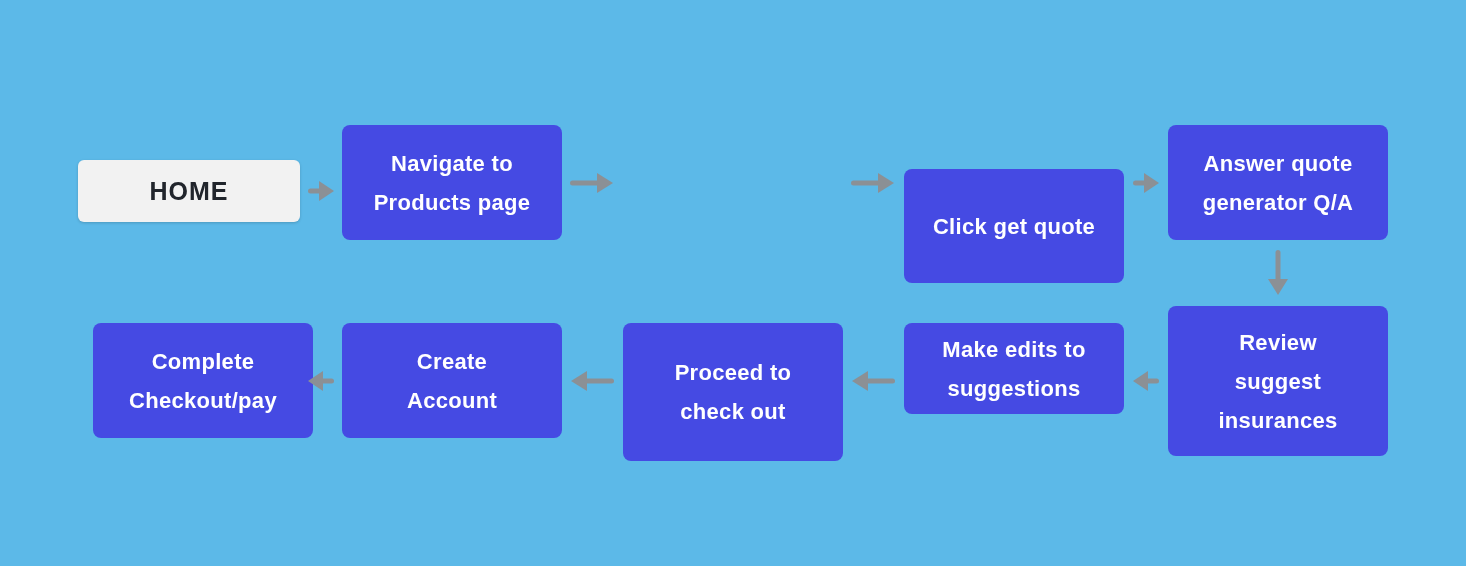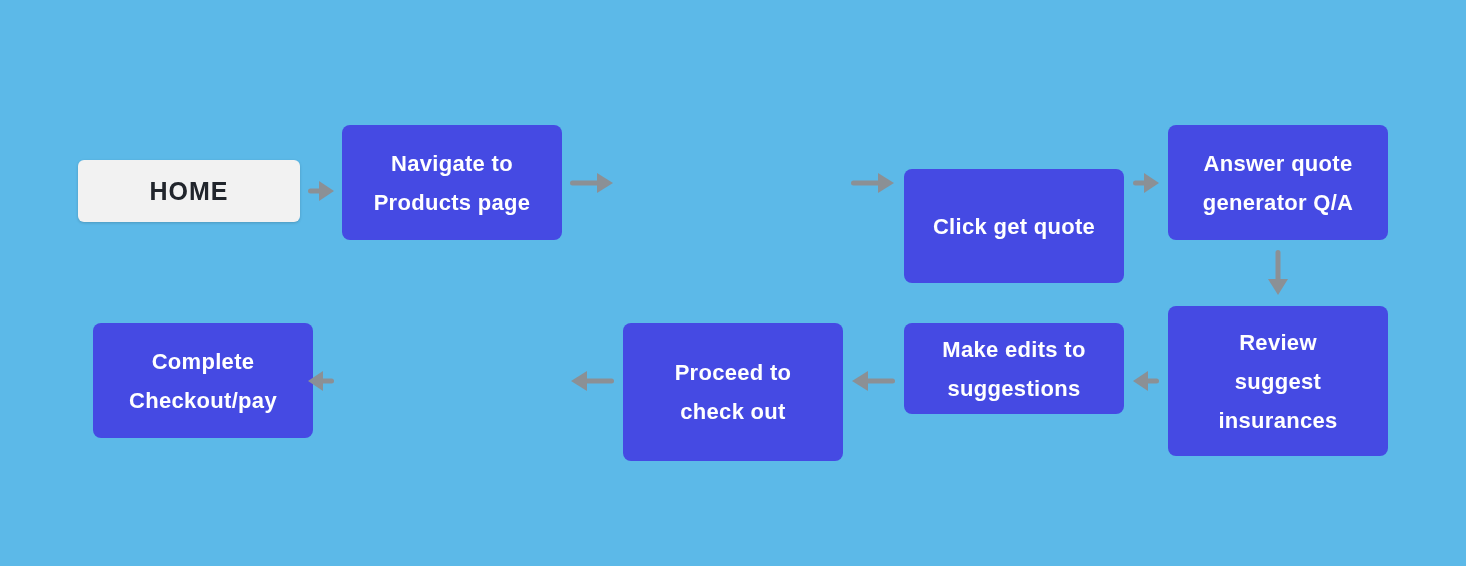--- a/index.html
+++ b/index.html
@@ -106,20 +106,24 @@
   <div class="node node-process" id="node-edit-suggestions">
     <span class="node-label">Make edits to
 suggestions</span>
   </div>
 
   <div class="node node-process" id="node-proceed-checkout">
     <span class="node-label">Proceed to
 check out</span>
   </div>
 
+  <div class="node node-process" id="node-create-account">
+    <span class="node-label">Create
+Account</span>
+  </div>
 
   <div class="node node-process" id="node-complete-checkout">
     <span class="node-label">Complete
 Checkout/pay</span>
   </div>
 
   <div class="arrow" id="arrow-1">
     <svg width="26" height="22" viewBox="0 0 26 22">
         <rect x="0" y="8.5" width="14" height="5" rx="2.5" fill="currentColor"></rect>
         <polygon points="11,1 26,11 11,21" fill="currentColor"></polygon>

